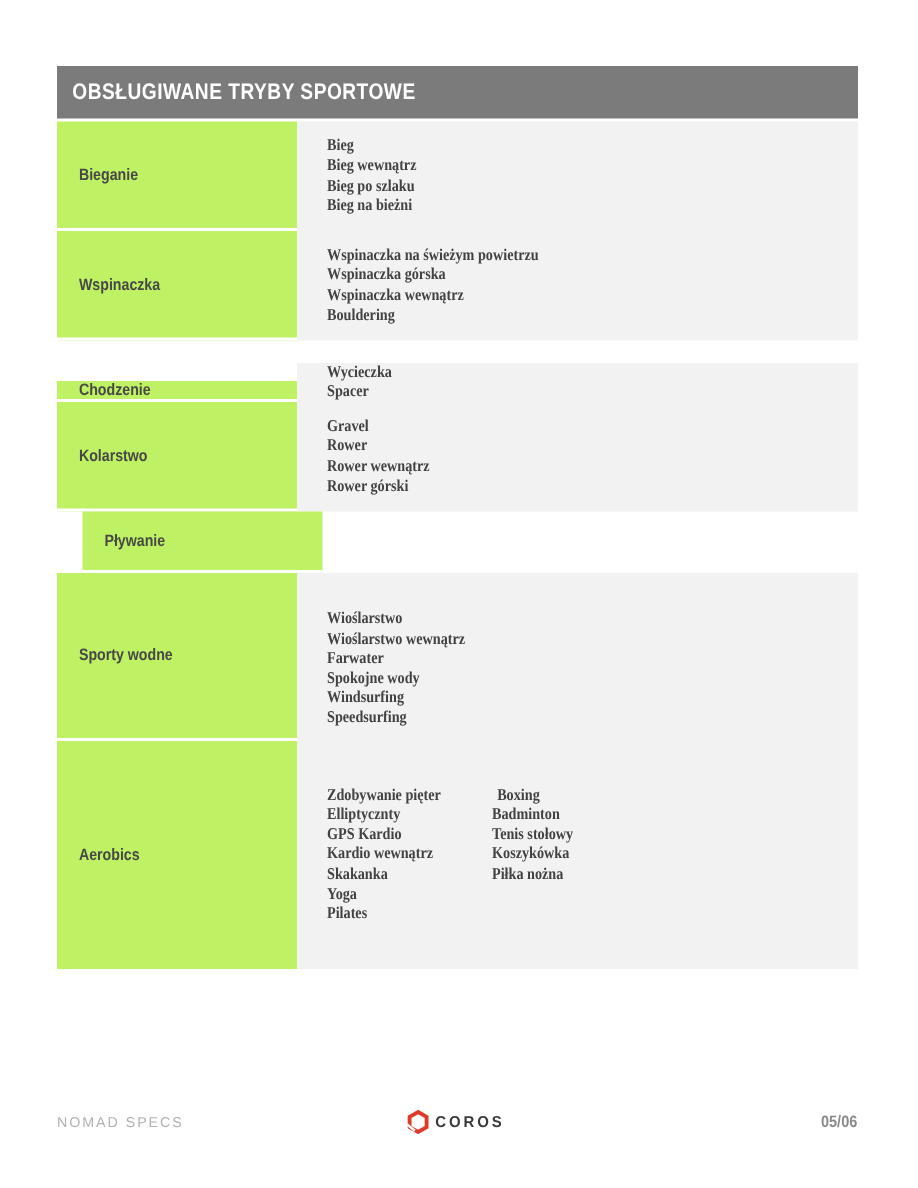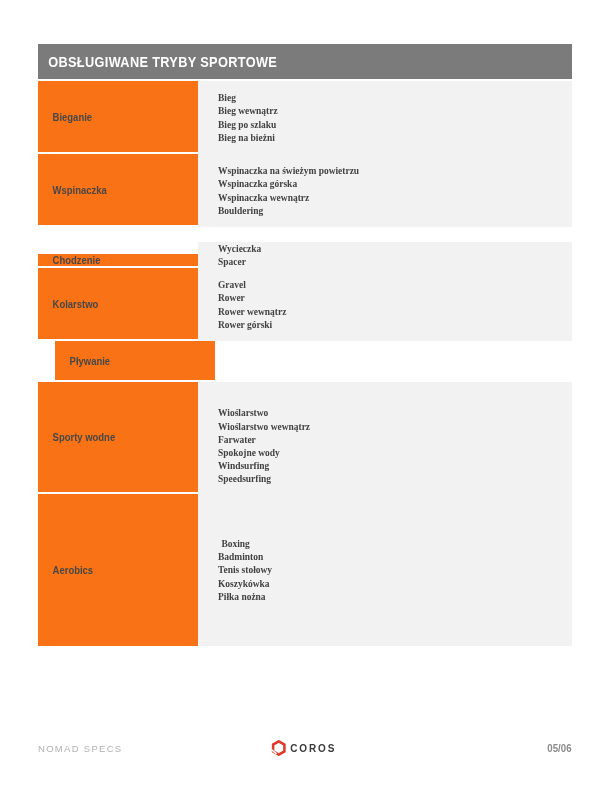--- a/index.html
+++ b/index.html
@@ -19,21 +19,21 @@
   }
   .header-title{
     color:#ffffff;font-size:15px;font-weight:700;letter-spacing:.4px;
     padding-left:12px;white-space:nowrap;
     transform:scaleX(.85);transform-origin:0 50%;
   }
   
   .table{position:absolute;left:38px;top:81px;width:534px;}
   .row{display:flex;width:534px;box-sizing:border-box;}
   .cat-cell{
-    width:160px;box-sizing:border-box;background:#f97316;
+    width:160px;box-sizing:border-box;background:#bef264;
     display:flex;align-items:center;
     border-bottom:2px solid #ffffff;
   }
   .cat-cell.last{border-bottom:none;}
   .cat-label{
     font-size:11px;font-weight:700;color:#474747;
     padding-left:17px;white-space:nowrap;
     transform:scaleX(.86);transform-origin:0 50%;
   }
   .items-cell{
@@ -167,20 +167,29 @@
 
       </div>
     </div>
   </div>
       <div class="row" style="height: 152px;">
     <div class="cat-cell last">
       <span class="cat-label">Aerobics</span>
     </div>
     <div class="items-cell">
       <div class="cols">
+        <div class="col col-1">
+              <div class="item">Zdobywanie pięter</div>
+              <div class="item">Elliptycznty</div>
+              <div class="item">GPS Kardio</div>
+              <div class="item">Kardio wewnątrz</div>
+              <div class="item">Skakanka</div>
+              <div class="item">Yoga</div>
+              <div class="item">Pilates</div>
+            </div>
         <div class="col col-2">
               <div class="item">Boxing</div>
               <div class="item">Badminton</div>
               <div class="item">Tenis stołowy</div>
               <div class="item">Koszykówka</div>
               <div class="item">Piłka nożna</div>
             </div>
       </div>
     </div>
   </div>

